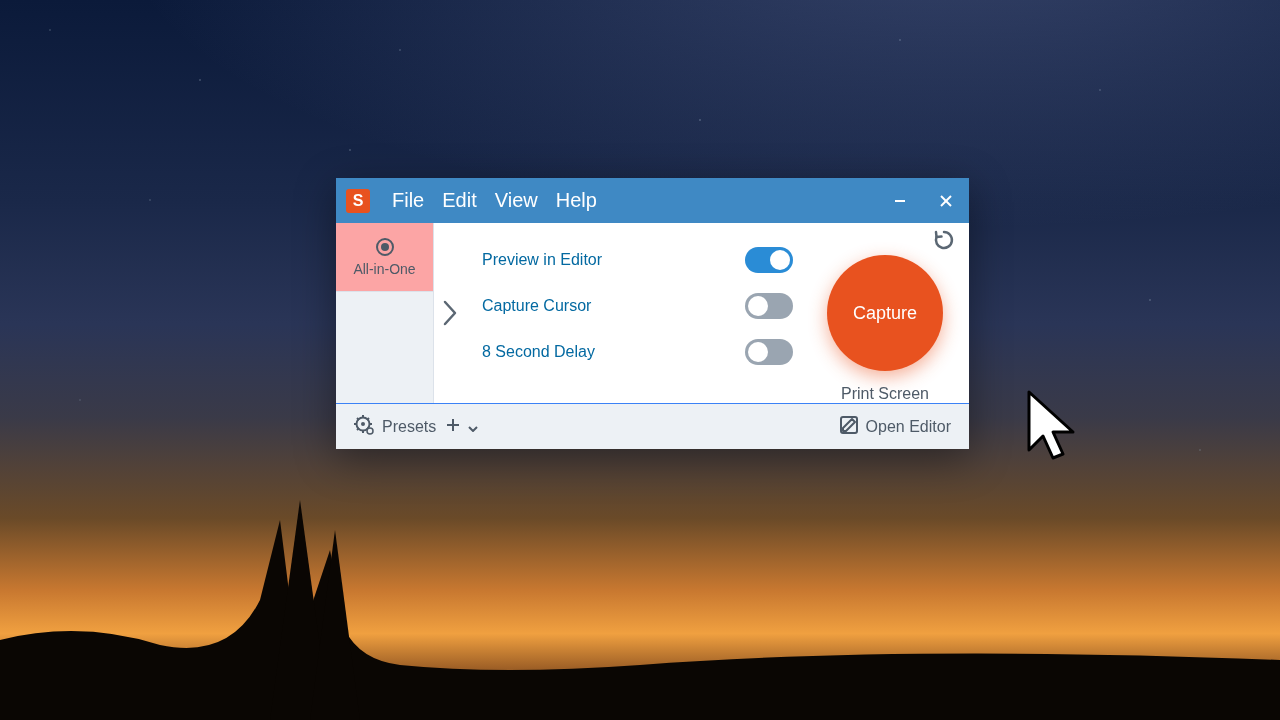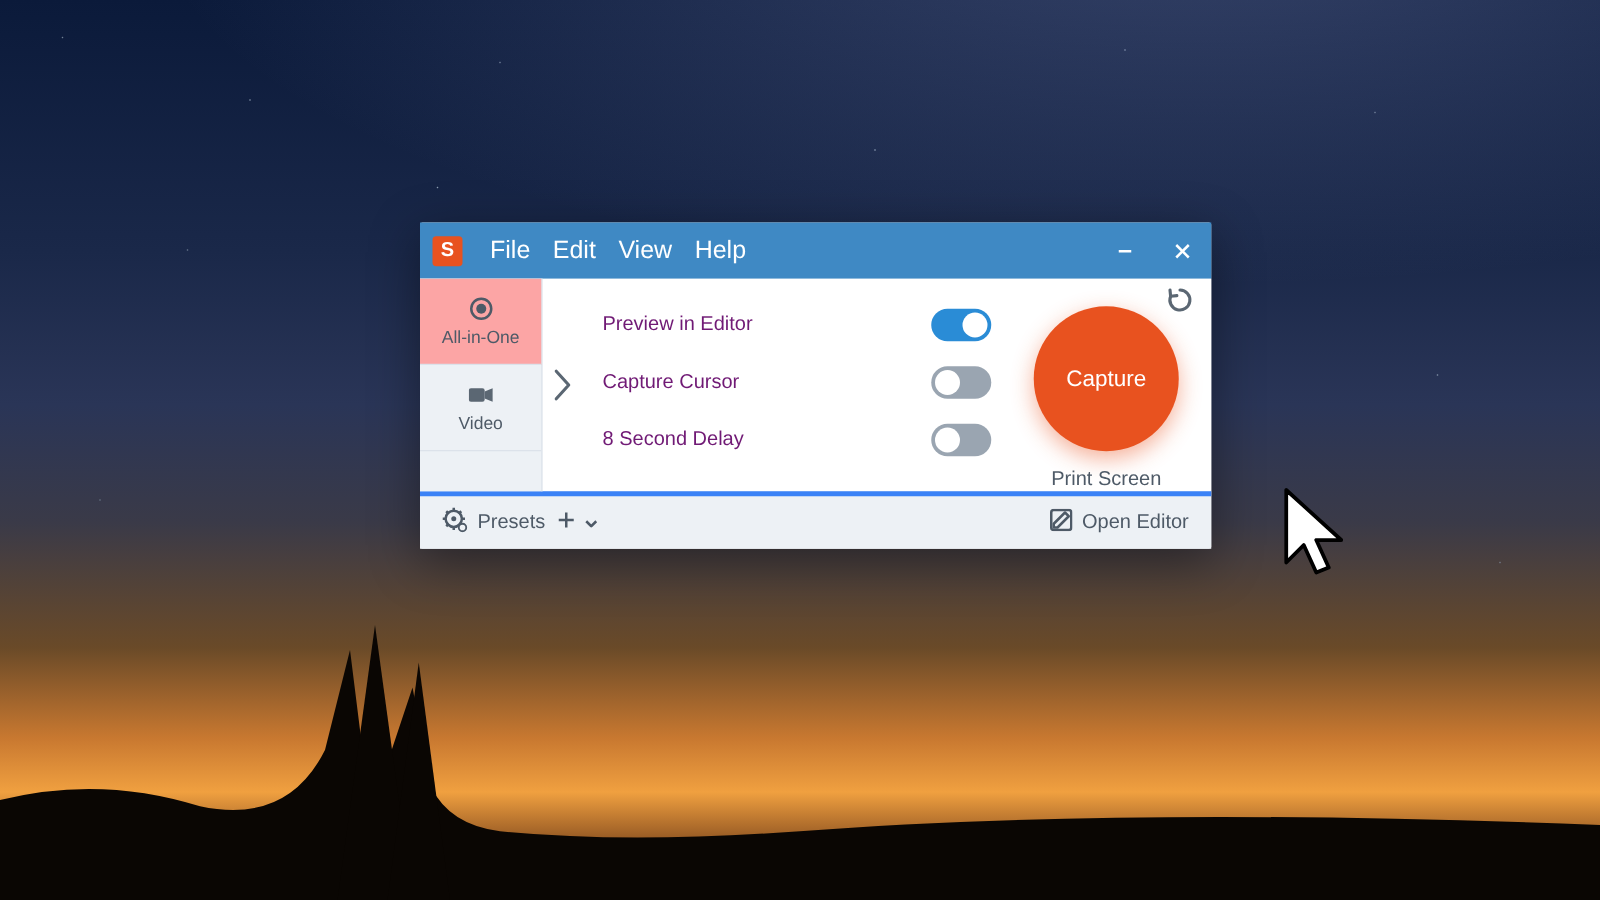--- a/index.html
+++ b/index.html
@@ -103,39 +103,40 @@
       color: #5b6773; font-size: 28px;
     }
 
     .options {
       flex: 1;
       padding: 14px 8px 14px 16px;
     }
     .optrow {
       display: flex; align-items: center; justify-content: space-between;
       height: 46px;
-      color: #701a75;
+      color: #0369a1;
       font-size: 16px;
     }
     .toggle {
       width: 48px; height: 26px; border-radius: 13px;
       position: relative; cursor: pointer;
       background: #9aa5b1;
     }
     .toggle.on { background: #2a8cd6; }
     .knob {
       position: absolute; top: 3px; width: 20px; height: 20px; border-radius: 50%;
       background: #fff;
     }
     .toggle .knob { left: 3px; }
     .toggle.on .knob { left: 25px; }
 
     .capcol {
       width: 168px;
       display: flex; flex-direction: column; align-items: center;
+      padding-top: 10px;
       position: relative;
     }
     .undo {
       position: absolute; top: 6px; right: 14px;
       color: #5b6773; cursor: pointer;
     }
     .capbtn {
       width: 116px; height: 116px; border-radius: 50%;
       background: #e8521f;
       color: #fff;
@@ -147,21 +148,21 @@
     }
     .hotkey {
       margin-top: 14px;
       color: #4e5a67;
       font-size: 16px;
     }
 
     .footer {
       height: 46px;
       background: #edf1f5;
-      border-top: 4px solid #3b82f6;
+      border-top: 1px solid #3b82f6;
       display: flex; align-items: center;
       padding: 0 18px;
       color: #4e5a67;
       font-size: 16px;
       gap: 10px;
     }
     .footer .spacer { flex: 1; }
     .footer .btnlike { display: flex; align-items: center; gap: 8px; cursor: pointer; }
 
     .cursor {
@@ -210,29 +211,20 @@
   <div class="body">
     <div class="sidebar">
       <div class="sideitem top">
         <div class="sideicon">
           <svg width="20" height="20" viewBox="0 0 20 20">
               <circle cx="10" cy="10" r="8" fill="none" stroke="#4e5a67" stroke-width="2"></circle>
               <circle cx="10" cy="10" r="4" fill="#4e5a67"></circle>
             </svg>
         </div>
         <span>All-in-One</span>
-      </div>
-      <div class="sideitem">
-        <div class="sideicon">
-          <svg width="22" height="14" viewBox="0 0 22 14">
-              <rect x="0" y="1" width="14" height="12" rx="2" fill="#5b6773"></rect>
-              <path d="M14,4 L21,1 L21,13 L14,10 Z" fill="#5b6773"></path>
-            </svg>
-        </div>
-        <span>Video</span>
       </div>
     </div>
 
     <div class="chev">
       <svg width="14" height="26" viewBox="0 0 14 26">
           <path d="M2,2 L12,13 L2,24" fill="none" stroke="#5b6773" stroke-width="2.5" stroke-linecap="round" stroke-linejoin="round"></path>
         </svg>
     </div>
 
     <div class="options">

